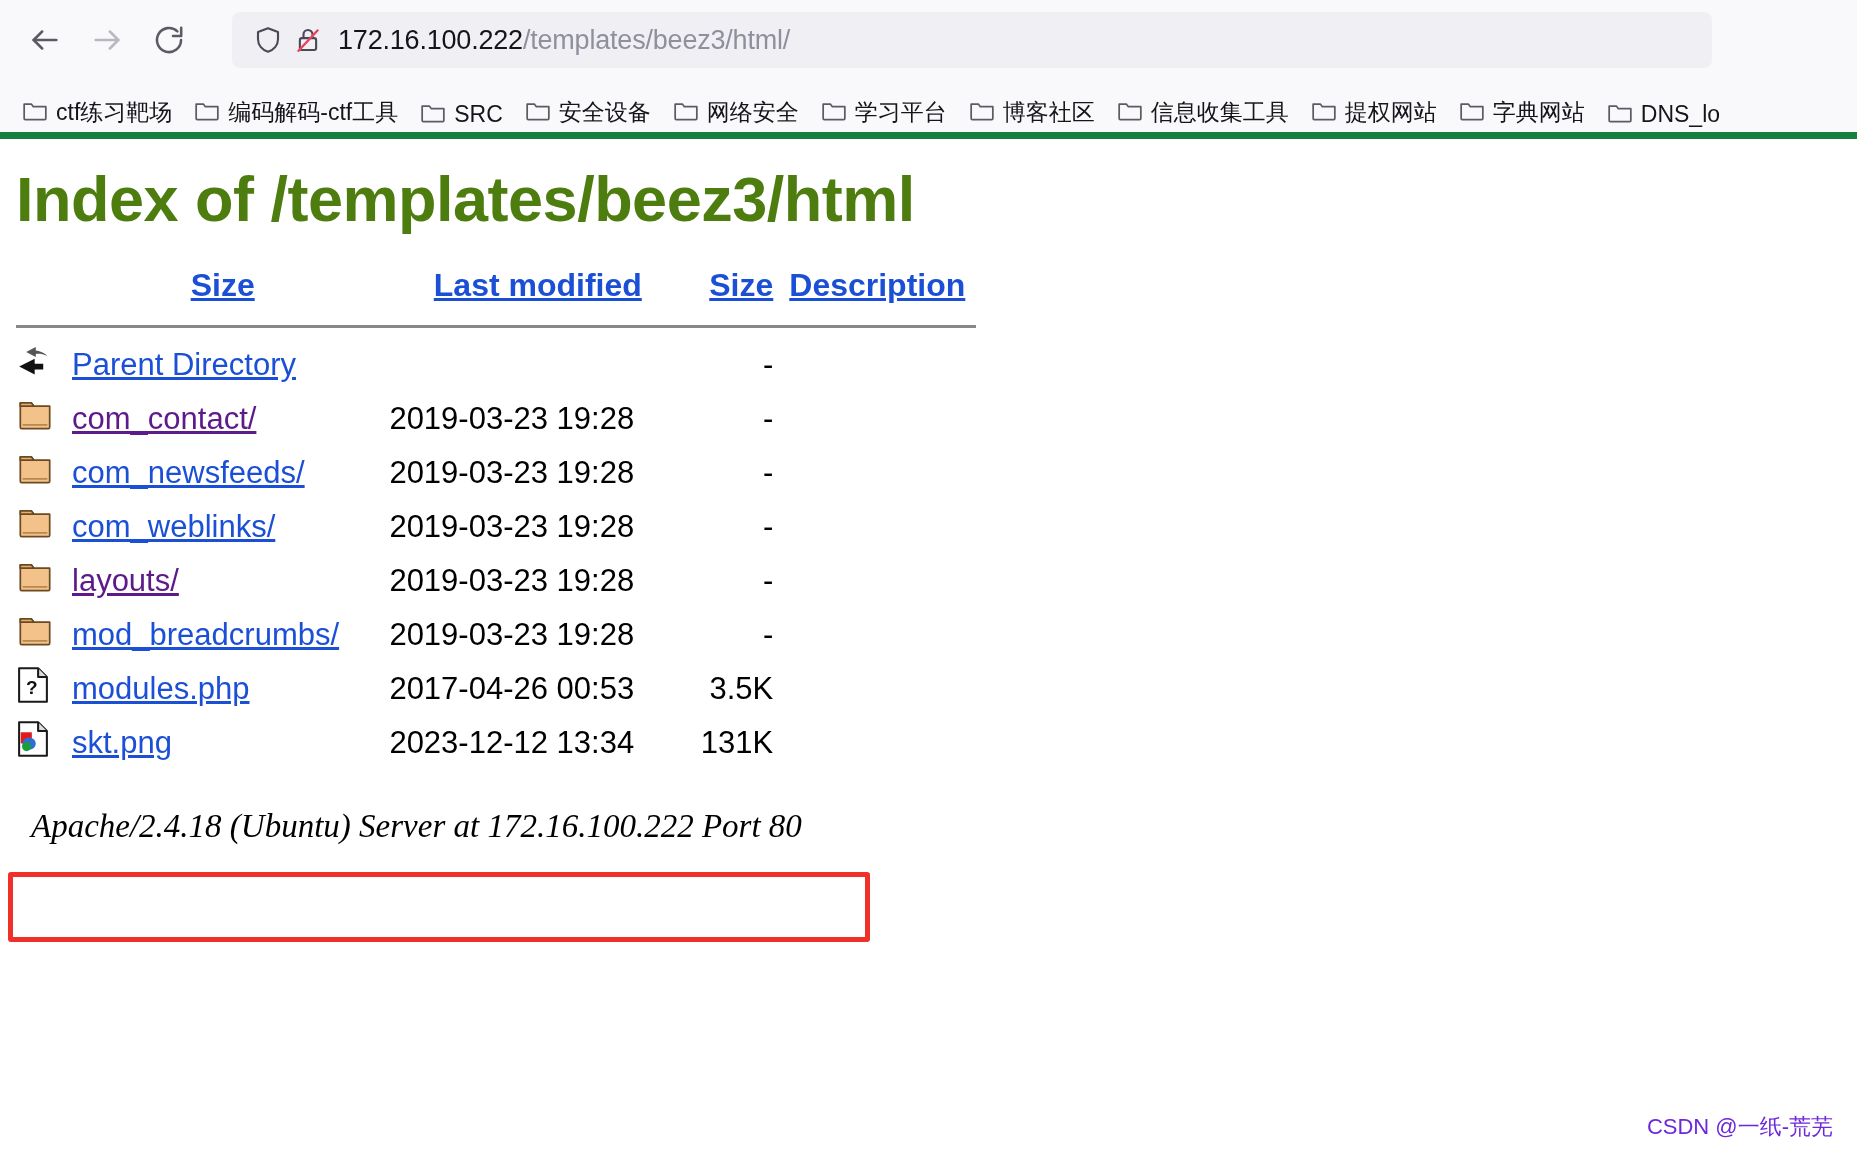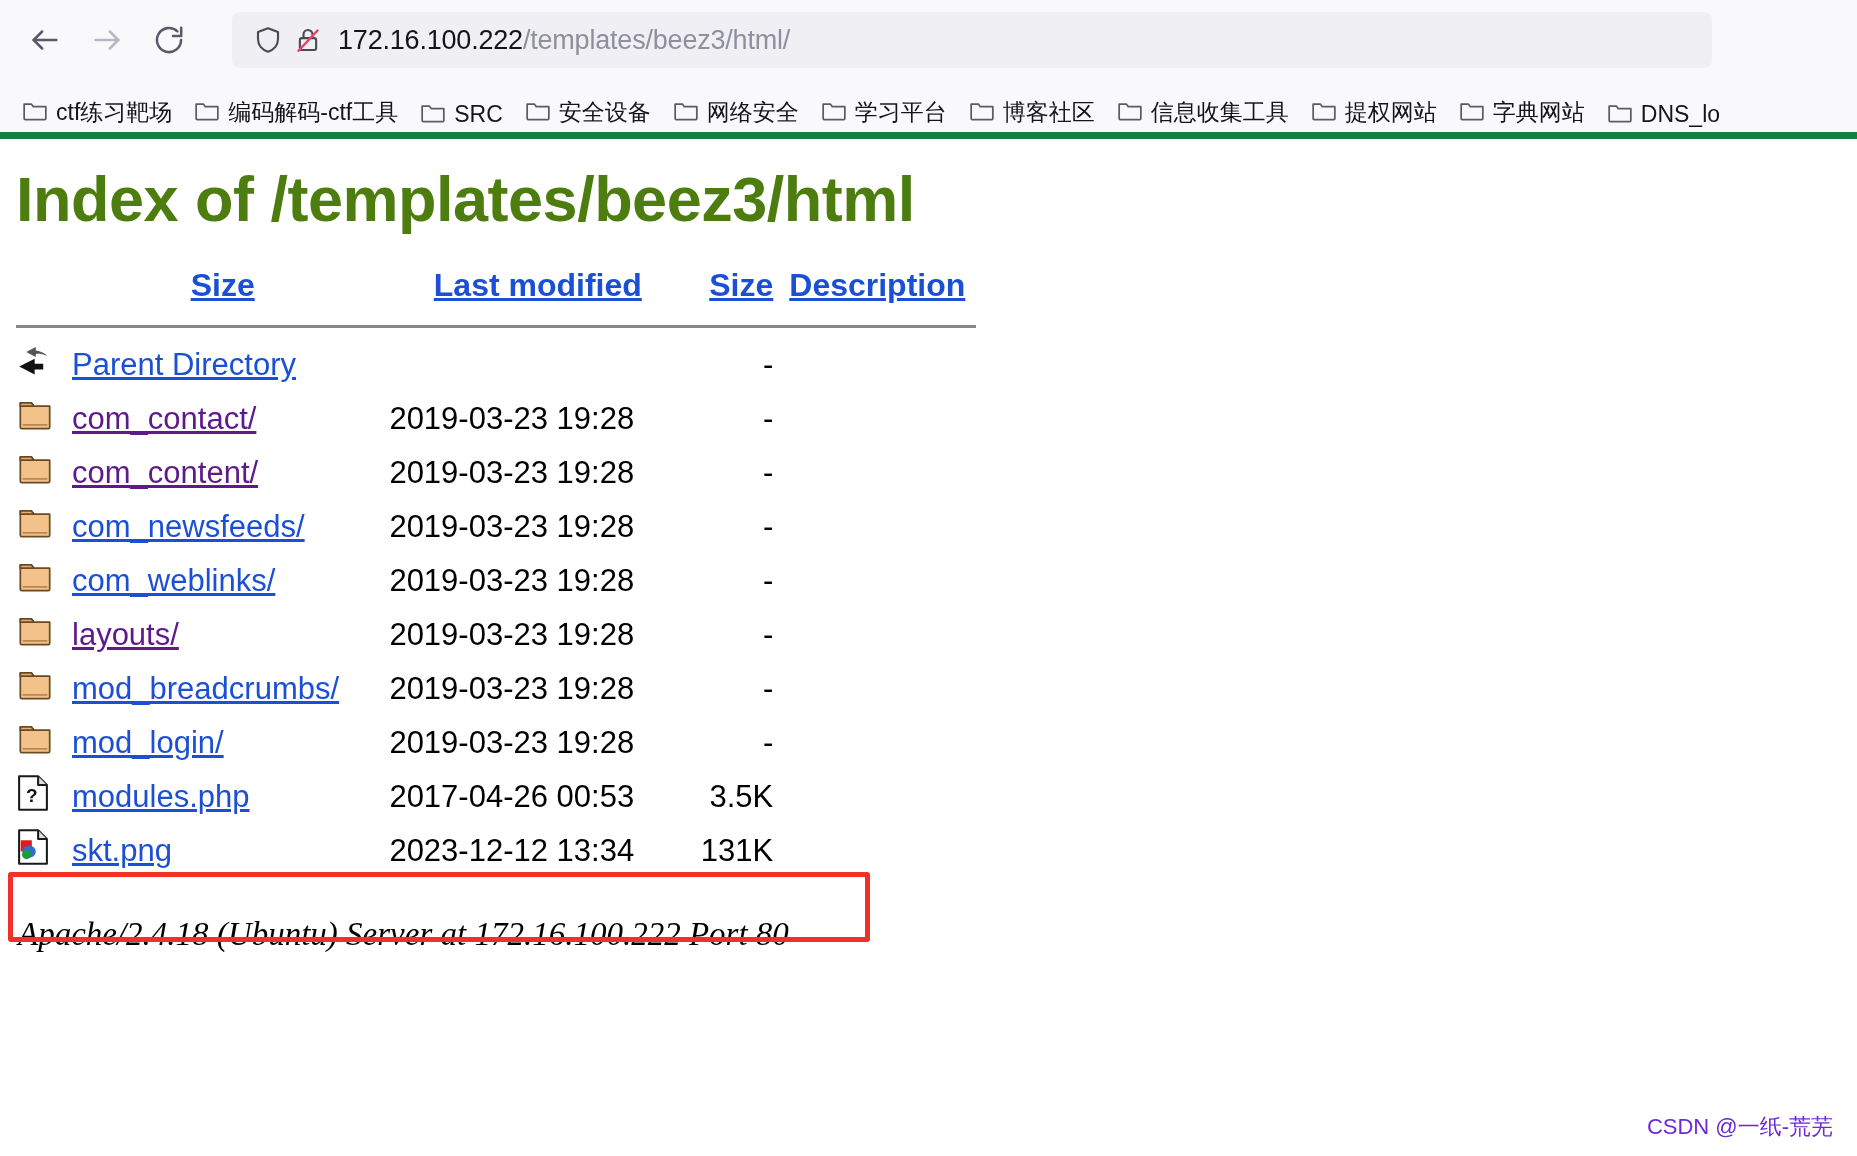--- a/index.html
+++ b/index.html
@@ -182,21 +182,21 @@
     border-radius: 3px;
     pointer-events: none;
   }
 
   .footer-text {
     font-family: "Liberation Serif", serif;
     font-style: italic;
     font-size: 33px;
     color: #000000;
     margin-top: 34px;
-    margin-left: 2px;
+    margin-left: 15px;
   }
 
   .watermark {
     position: absolute;
     right: 24px;
     bottom: 14px;
     font-size: 22px;
     color: #6d28d9;
     font-family: "Liberation Sans", sans-serif;
   }
@@ -365,76 +365,54 @@
             <td class="col-date">2019-03-23 19:28</td>
             <td class="col-size">-</td>
             <td class="col-desc"></td>
           </tr>
           <tr>
             <td class="col-icon"><svg width="38" height="34" viewBox="0 0 24 22">
                 <path d="M2.5 3.2h7.2l1.6 2.1h10.2v13.6a.9.9 0 0 1-.9.9H3.4a.9.9 0 0 1-.9-.9z" fill="#f3c28a" stroke="#6b4a22" stroke-width="1.1" stroke-linejoin="round"></path>
                 <path d="M2.5 3.2h7.2l1.6 2.1H2.5z" fill="#e8b173" stroke="#6b4a22" stroke-width="1.1" stroke-linejoin="round"></path>
                 <path d="M4 17.4h16" stroke="#b08046" stroke-width="1"></path>
               </svg></td>
-            <td class="col-name"><a class="entry link-visited">com_content/</a></td>
+            <td class="col-name"><a class="entry link-new">com_newsfeeds/</a></td>
             <td class="col-date">2019-03-23 19:28</td>
             <td class="col-size">-</td>
             <td class="col-desc"></td>
           </tr>
           <tr>
             <td class="col-icon"><svg width="38" height="34" viewBox="0 0 24 22">
                 <path d="M2.5 3.2h7.2l1.6 2.1h10.2v13.6a.9.9 0 0 1-.9.9H3.4a.9.9 0 0 1-.9-.9z" fill="#f3c28a" stroke="#6b4a22" stroke-width="1.1" stroke-linejoin="round"></path>
                 <path d="M2.5 3.2h7.2l1.6 2.1H2.5z" fill="#e8b173" stroke="#6b4a22" stroke-width="1.1" stroke-linejoin="round"></path>
                 <path d="M4 17.4h16" stroke="#b08046" stroke-width="1"></path>
               </svg></td>
-            <td class="col-name"><a class="entry link-new">com_newsfeeds/</a></td>
+            <td class="col-name"><a class="entry link-new">com_weblinks/</a></td>
             <td class="col-date">2019-03-23 19:28</td>
             <td class="col-size">-</td>
             <td class="col-desc"></td>
           </tr>
           <tr>
             <td class="col-icon"><svg width="38" height="34" viewBox="0 0 24 22">
                 <path d="M2.5 3.2h7.2l1.6 2.1h10.2v13.6a.9.9 0 0 1-.9.9H3.4a.9.9 0 0 1-.9-.9z" fill="#f3c28a" stroke="#6b4a22" stroke-width="1.1" stroke-linejoin="round"></path>
                 <path d="M2.5 3.2h7.2l1.6 2.1H2.5z" fill="#e8b173" stroke="#6b4a22" stroke-width="1.1" stroke-linejoin="round"></path>
                 <path d="M4 17.4h16" stroke="#b08046" stroke-width="1"></path>
               </svg></td>
-            <td class="col-name"><a class="entry link-new">com_weblinks/</a></td>
+            <td class="col-name"><a class="entry link-visited">layouts/</a></td>
             <td class="col-date">2019-03-23 19:28</td>
             <td class="col-size">-</td>
             <td class="col-desc"></td>
           </tr>
           <tr>
             <td class="col-icon"><svg width="38" height="34" viewBox="0 0 24 22">
                 <path d="M2.5 3.2h7.2l1.6 2.1h10.2v13.6a.9.9 0 0 1-.9.9H3.4a.9.9 0 0 1-.9-.9z" fill="#f3c28a" stroke="#6b4a22" stroke-width="1.1" stroke-linejoin="round"></path>
                 <path d="M2.5 3.2h7.2l1.6 2.1H2.5z" fill="#e8b173" stroke="#6b4a22" stroke-width="1.1" stroke-linejoin="round"></path>
                 <path d="M4 17.4h16" stroke="#b08046" stroke-width="1"></path>
               </svg></td>
-            <td class="col-name"><a class="entry link-visited">layouts/</a></td>
-            <td class="col-date">2019-03-23 19:28</td>
-            <td class="col-size">-</td>
-            <td class="col-desc"></td>
-          </tr>
-          <tr>
-            <td class="col-icon"><svg width="38" height="34" viewBox="0 0 24 22">
-                <path d="M2.5 3.2h7.2l1.6 2.1h10.2v13.6a.9.9 0 0 1-.9.9H3.4a.9.9 0 0 1-.9-.9z" fill="#f3c28a" stroke="#6b4a22" stroke-width="1.1" stroke-linejoin="round"></path>
-                <path d="M2.5 3.2h7.2l1.6 2.1H2.5z" fill="#e8b173" stroke="#6b4a22" stroke-width="1.1" stroke-linejoin="round"></path>
-                <path d="M4 17.4h16" stroke="#b08046" stroke-width="1"></path>
-              </svg></td>
             <td class="col-name"><a class="entry link-new">mod_breadcrumbs/</a></td>
-            <td class="col-date">2019-03-23 19:28</td>
-            <td class="col-size">-</td>
-            <td class="col-desc"></td>
-          </tr>
-          <tr>
-            <td class="col-icon"><svg width="38" height="34" viewBox="0 0 24 22">
-                <path d="M2.5 3.2h7.2l1.6 2.1h10.2v13.6a.9.9 0 0 1-.9.9H3.4a.9.9 0 0 1-.9-.9z" fill="#f3c28a" stroke="#6b4a22" stroke-width="1.1" stroke-linejoin="round"></path>
-                <path d="M2.5 3.2h7.2l1.6 2.1H2.5z" fill="#e8b173" stroke="#6b4a22" stroke-width="1.1" stroke-linejoin="round"></path>
-                <path d="M4 17.4h16" stroke="#b08046" stroke-width="1"></path>
-              </svg></td>
-            <td class="col-name"><a class="entry link-new">mod_login/</a></td>
             <td class="col-date">2019-03-23 19:28</td>
             <td class="col-size">-</td>
             <td class="col-desc"></td>
           </tr>
           <tr>
             <td class="col-icon"><svg width="34" height="38" viewBox="0 0 22 26">
                 <path d="M1.5 1.5h13l6 6v17h-19z" fill="#ffffff" stroke="#1a1a1a" stroke-width="1.4" stroke-linejoin="round"></path>
                 <path d="M14.5 1.5v6h6" fill="#dddddd" stroke="#1a1a1a" stroke-width="1.4" stroke-linejoin="round"></path>
                 <text x="6.2" y="19" font-family="Liberation Sans, sans-serif" font-size="13" font-weight="bold" fill="#111111">?</text>
               </svg></td>

